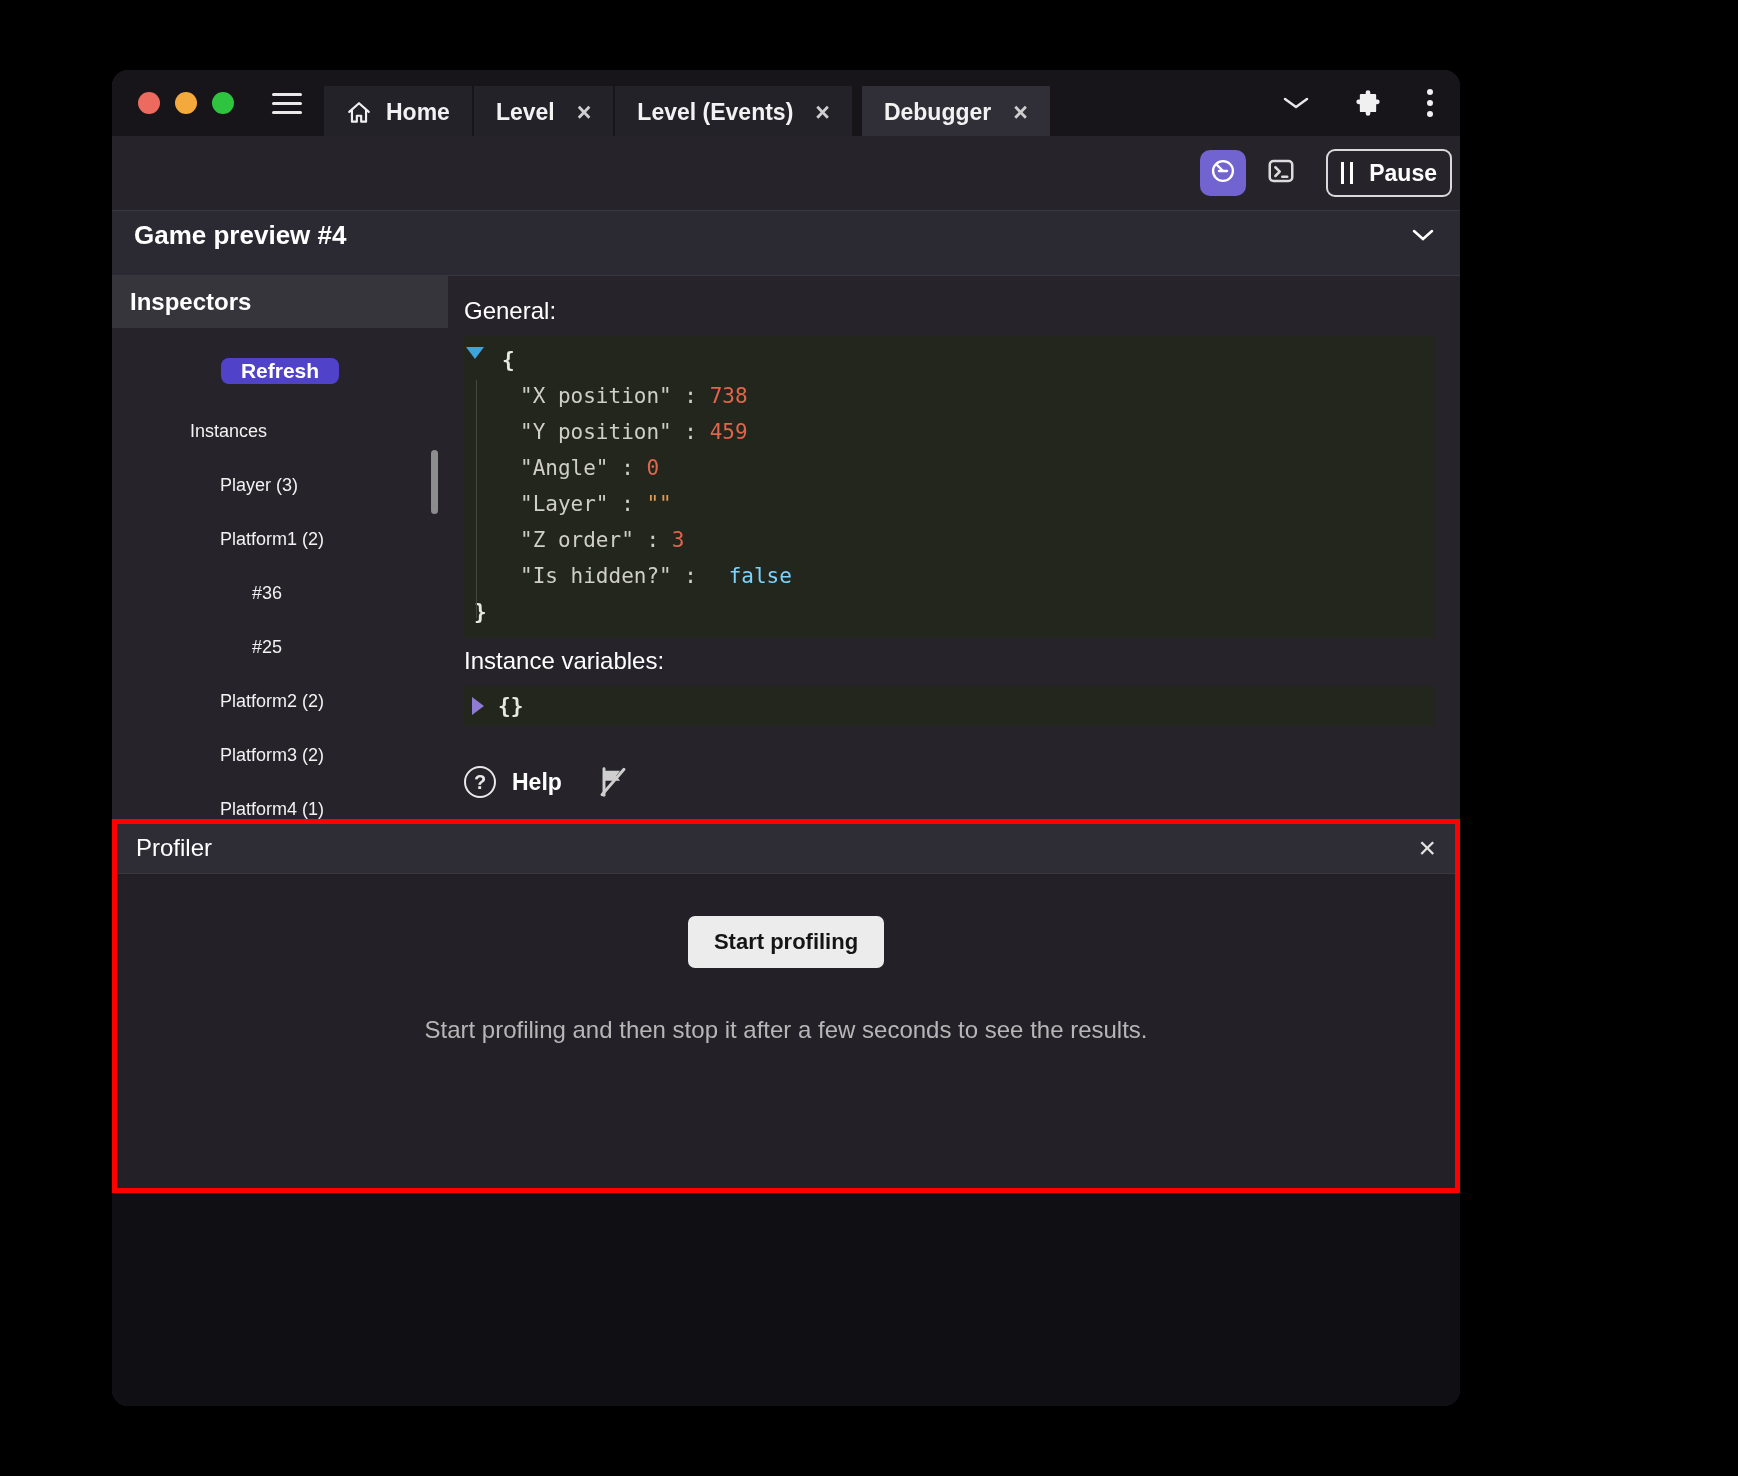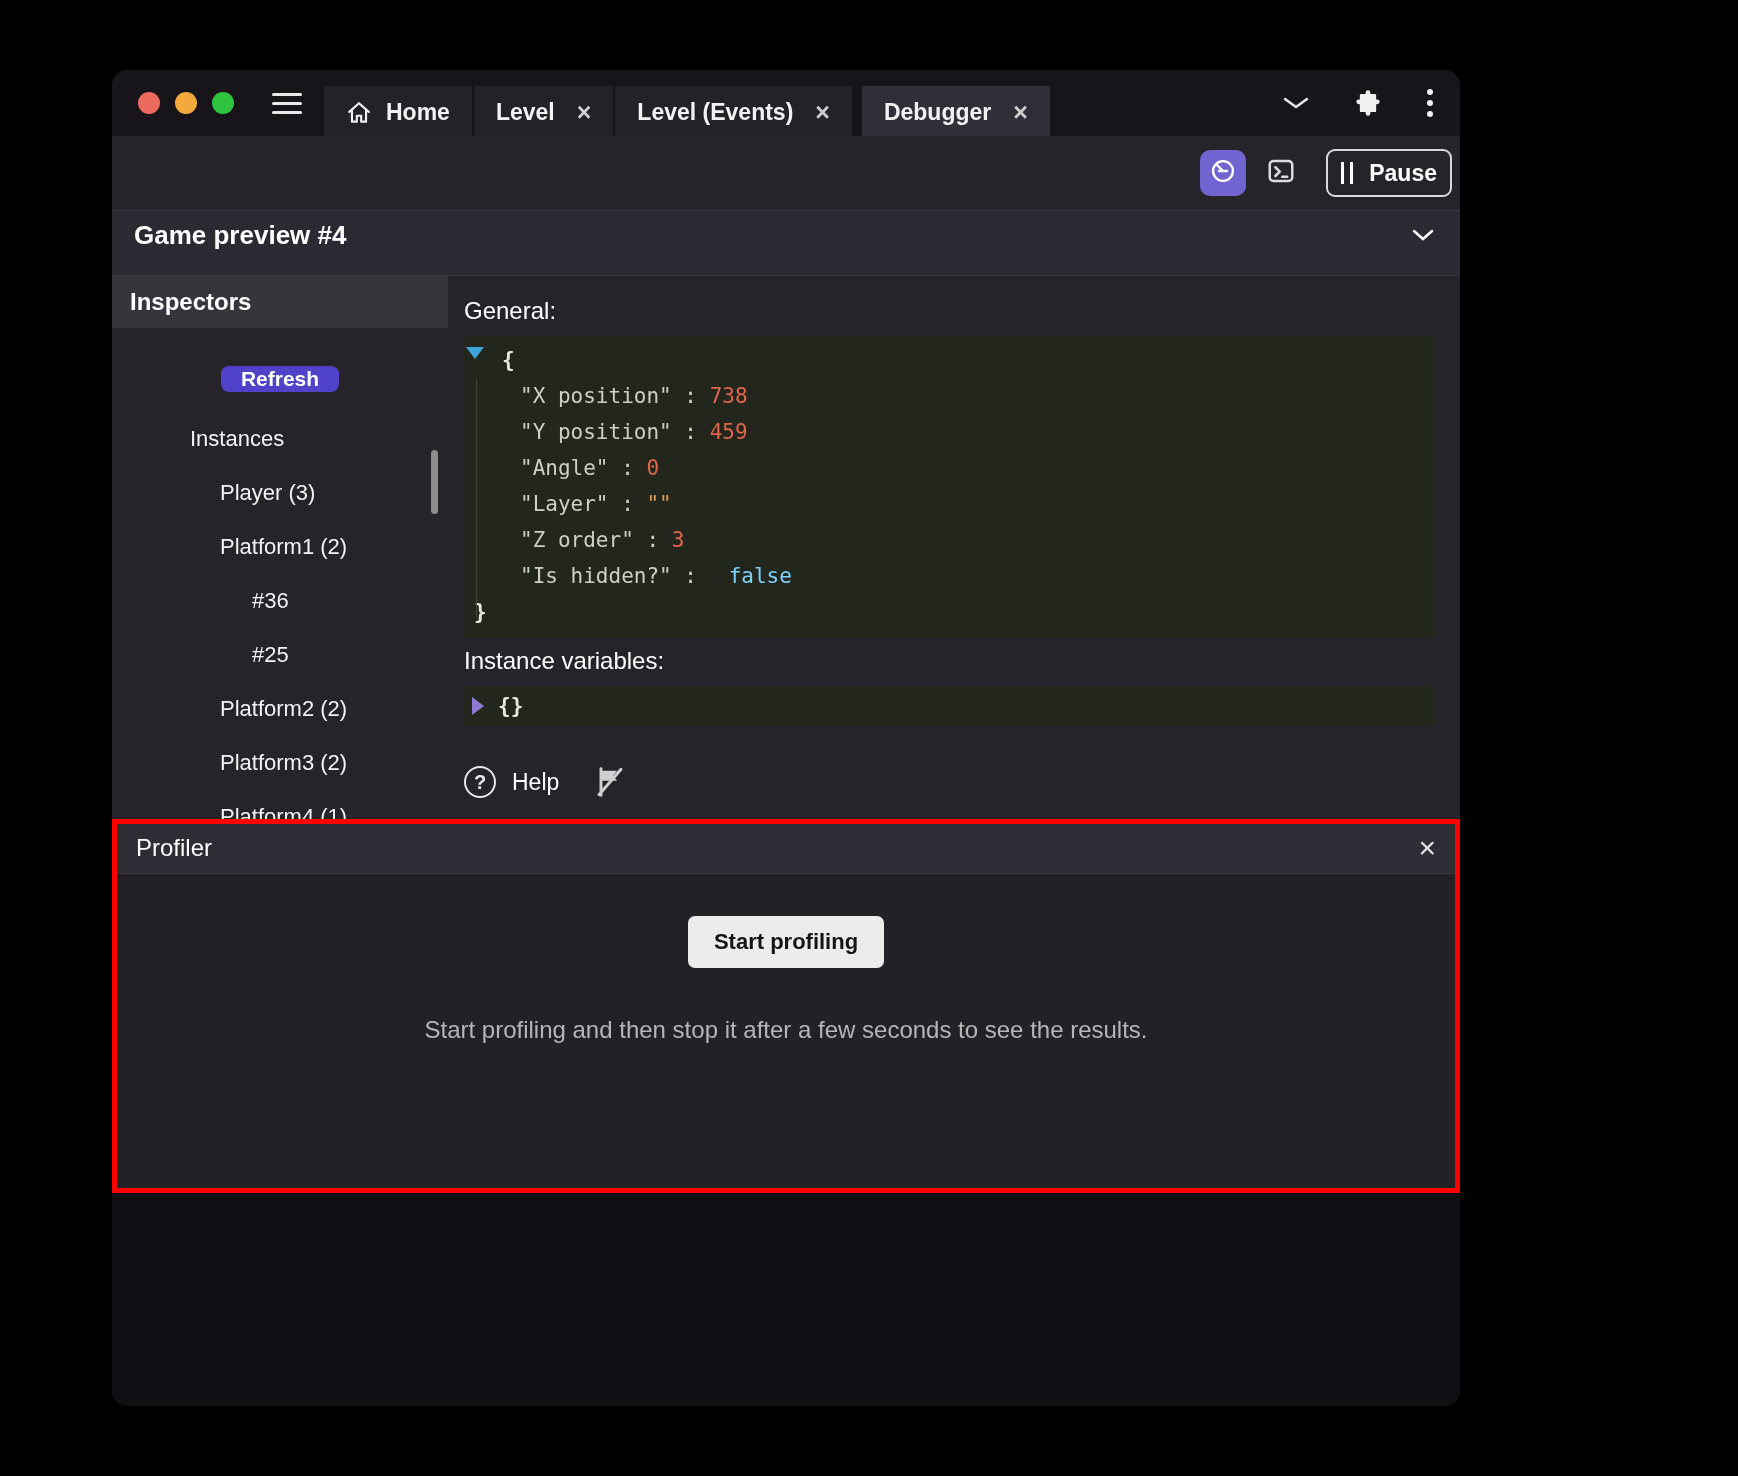--- a/index.html
+++ b/index.html
@@ -74,25 +74,25 @@
 
   
   .content { height:546px; flex:none; display:flex; overflow:hidden; background:#26242a; }
 
   .sidebar { width:336px; flex:none; display:flex; flex-direction:column; position:relative; }
   .sidebar-header {
     height:52px; flex:none; background:#37353c; display:flex; align-items:center;
     padding-left:18px; font-size:24px; font-weight:700;
   }
   .refresh-btn {
-    margin:38px auto 8px; display:block; width:118px; height:44px;
+    margin:30px auto 8px; display:block; width:118px; height:44px;
     background:#5143c9; border:none; border-radius:8px; color:#fff;
     font-weight:700; font-size:21px; cursor:pointer; font-family:inherit;
   }
-  .tree { margin-top:12px; font-size:22px; }
+  .tree { margin-top:12px; font-size:18px; }
   .tree-item { height:54px; display:flex; align-items:center; cursor:pointer; color:#f2f2f2; }
   .ind0 { padding-left:78px; }
   .ind1 { padding-left:108px; }
   .ind2 { padding-left:140px; }
   .scroll-thumb {
     position:absolute; right:10px; top:174px; width:7px; height:64px;
     background:#8d8d8d; border-radius:4px; cursor:pointer;
   }
 
   .main { flex:1; padding:20px 24px 0 16px; position:relative; overflow:hidden; }
@@ -129,21 +129,21 @@
     border-left:12px solid #8f7bd4;
   }
 
   .help-row { margin-top:40px; display:flex; align-items:center; }
   .help-btn { display:flex; align-items:center; gap:16px; cursor:pointer; }
   .help-icon {
     width:32px; height:32px; border:2.5px solid #e8e8e8; border-radius:50%;
     display:flex; align-items:center; justify-content:center;
     font-weight:700; font-size:20px; color:#e8e8e8;
   }
-  .help-label { font-weight:400; font-size:23px; }
+  .help-label { font-weight:700; font-size:23px; }
   .flag-off { margin-left:34px; cursor:pointer; display:flex; }
 
   
   .profiler { height:368px; flex:none; display:flex; flex-direction:column; background:#232127; }
   .profiler-header {
     height:52px; flex:none; background:#2e2c34; border-bottom:1px solid #3a383f;
     display:flex; align-items:center; justify-content:space-between; padding:0 24px;
     font-size:24px;
   }
   .profiler-close { font-size:30px; color:#e3e3e3; cursor:pointer; line-height:1; }

